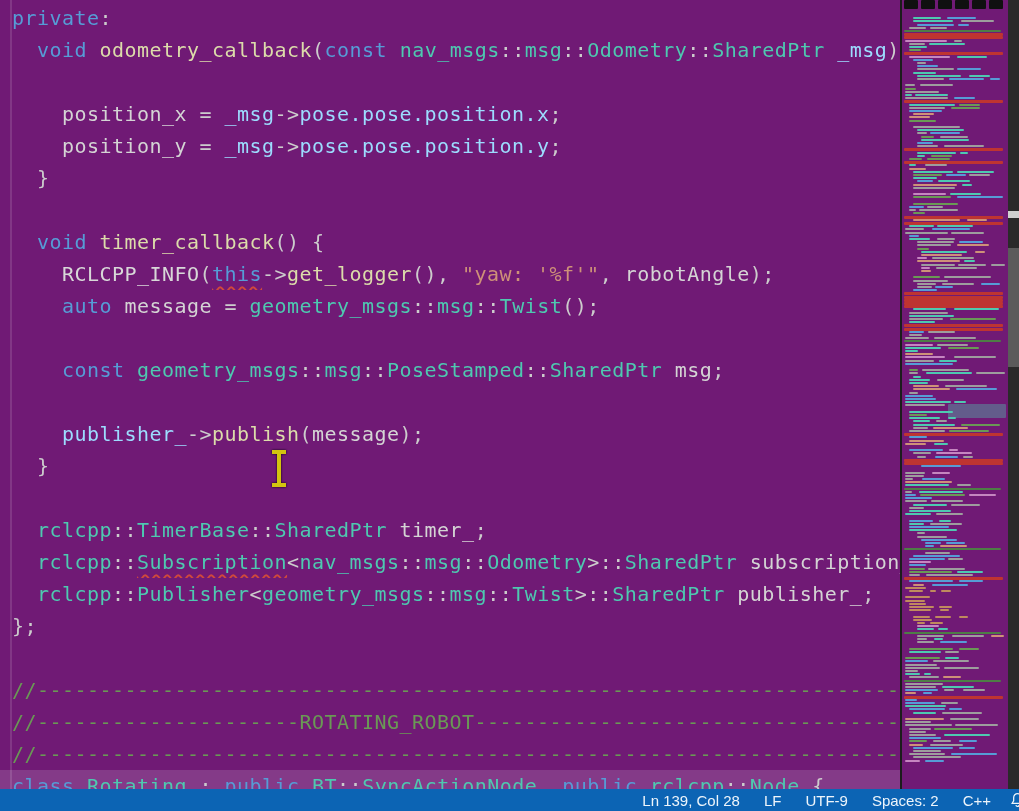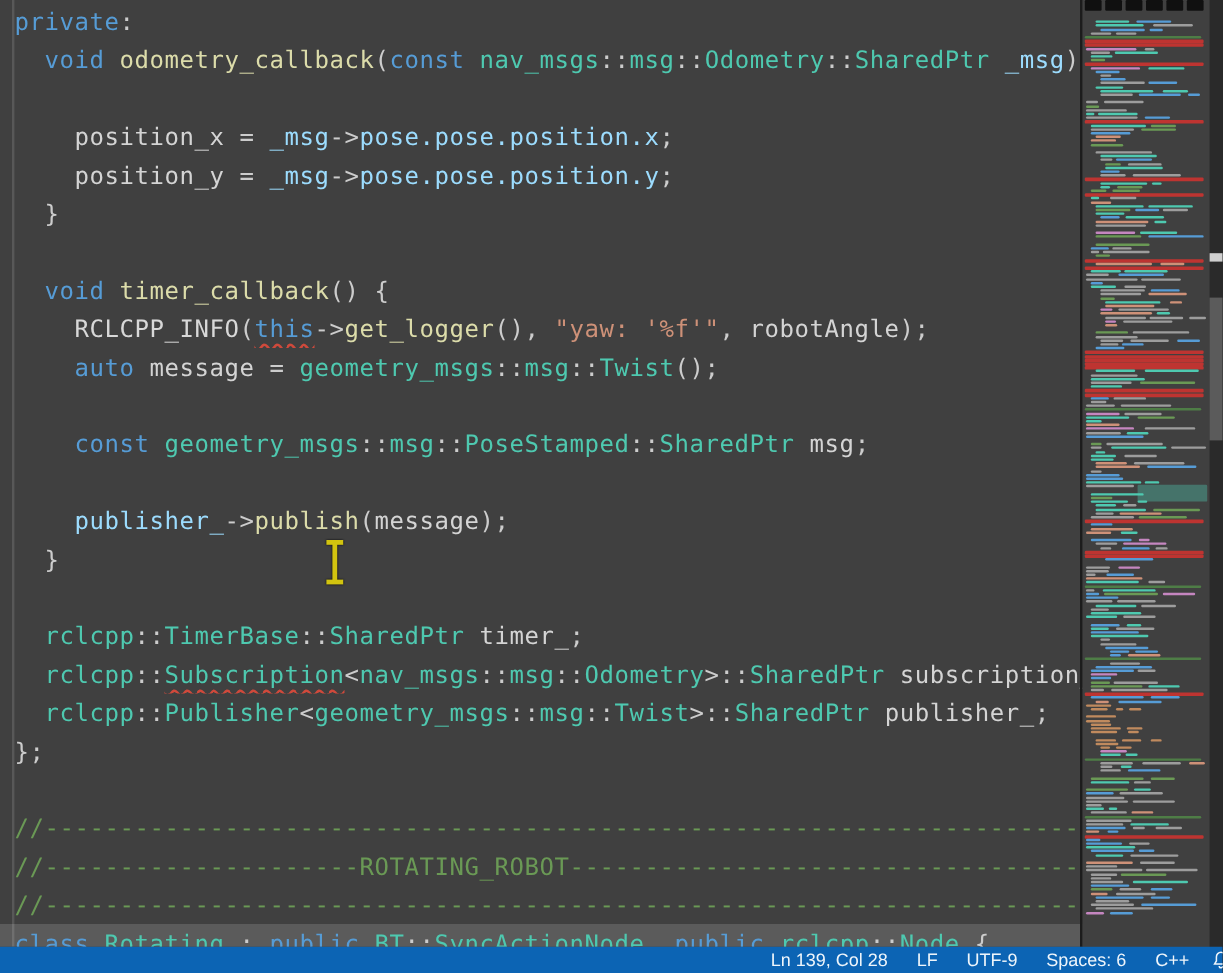--- a/index.html
+++ b/index.html
@@ -28,21 +28,21 @@
   .bell{position:absolute;right:-7px;top:3px;}
   .ibeam{position:absolute;left:266px;top:449px;width:26px;height:40px;
          filter:drop-shadow(0 0 1px rgba(0,0,0,0.9));}
   .ibeam .stem{position:absolute;left:11px;top:3px;width:4px;height:33px;background:var(--cursor,#d2c40f);}
   .ibeam .serif{position:absolute;left:6px;width:14px;height:4px;background:var(--cursor,#d2c40f);}
   .ibeam .top{top:1px;} .ibeam .bot{top:34px;}
 </style>
 </head>
 <body>
 
-<div class="screen" style="background: #404040; text-decoration: underline;">
+<div class="screen" style="background: #701a75; text-decoration: underline;">
 
   <div class="editor">
     <div class="indent-guide"></div>
     <div class="current-line"></div>
     <div id="code">
         <div class="code-line"><span style="color: rgb(86, 156, 214);">private</span><span style="color: rgb(204, 204, 204);">:</span></div>
         <div class="code-line"><span style="color: rgb(204, 204, 204);">  </span><span style="color: rgb(86, 156, 214);">void</span><span style="color: rgb(204, 204, 204);"> </span><span style="color: rgb(220, 220, 170);">odometry_callback</span><span style="color: rgb(204, 204, 204);">(</span><span style="color: rgb(86, 156, 214);">const</span><span style="color: rgb(204, 204, 204);"> </span><span style="color: rgb(78, 201, 176);">nav_msgs</span><span style="color: rgb(204, 204, 204);">::</span><span style="color: rgb(78, 201, 176);">msg</span><span style="color: rgb(204, 204, 204);">::</span><span style="color: rgb(78, 201, 176);">Odometry</span><span style="color: rgb(204, 204, 204);">::</span><span style="color: rgb(78, 201, 176);">SharedPtr</span><span style="color: rgb(204, 204, 204);"> </span><span style="color: rgb(156, 220, 254);">_msg</span><span style="color: rgb(204, 204, 204);">) {</span></div>
         <div class="code-line"></div>
         <div class="code-line"><span style="color: rgb(204, 204, 204);">    </span><span style="color: rgb(212, 212, 212);">position_x</span><span style="color: rgb(204, 204, 204);"> = </span><span style="color: rgb(156, 220, 254);">_msg</span><span style="color: rgb(204, 204, 204);">-&gt;</span><span style="color: rgb(156, 220, 254);">pose.pose.position.x</span><span style="color: rgb(204, 204, 204);">;</span></div>
         <div class="code-line"><span style="color: rgb(204, 204, 204);">    </span><span style="color: rgb(212, 212, 212);">position_y</span><span style="color: rgb(204, 204, 204);"> = </span><span style="color: rgb(156, 220, 254);">_msg</span><span style="color: rgb(204, 204, 204);">-&gt;</span><span style="color: rgb(156, 220, 254);">pose.pose.position.y</span><span style="color: rgb(204, 204, 204);">;</span></div>
@@ -435,21 +435,21 @@
   <div class="ibeam">
     <div class="serif top"></div>
     <div class="stem"></div>
     <div class="serif bot"></div>
   </div>
 
   <div class="statusbar" id="statusbar" style="background: rgb(12, 100, 180); color: rgb(238, 245, 251);">
     <span class="status-item">Ln 139, Col 28</span>
     <span class="status-item">LF</span>
     <span class="status-item">UTF-9</span>
-    <span class="status-item">Spaces: 6</span>
+    <span class="status-item">Spaces: 2</span>
     <span class="status-item">C++</span>
     <span class="bell">
       <svg width="17" height="17" viewBox="0 0 16 16">
         <path d="M8 1.5a3.6 3.6 0 0 0-3.6 3.6v3.2L3 10.6h10l-1.4-2.3V5.1A3.6 3.6 0 0 0 8 1.5z" fill="none" stroke="#eef5fb" stroke-width="1.2"></path>
         <path d="M6.6 12.2a1.4 1.4 0 0 0 2.8 0" fill="none" stroke="#eef5fb" stroke-width="1.2"></path>
       </svg>
     </span>
   </div>
 
 </div>

